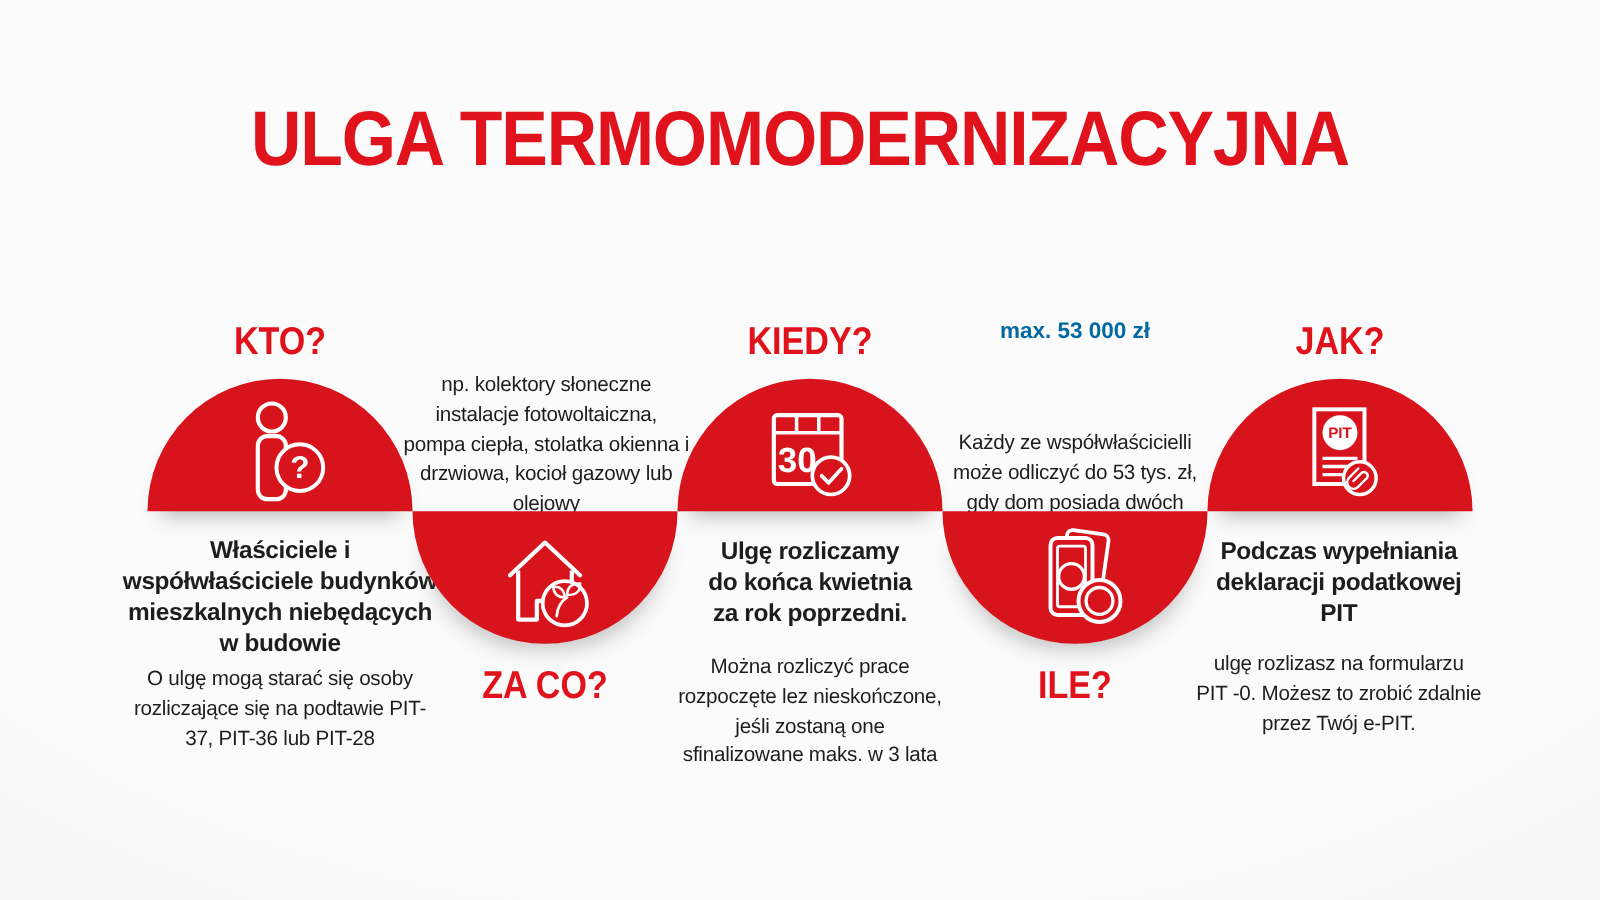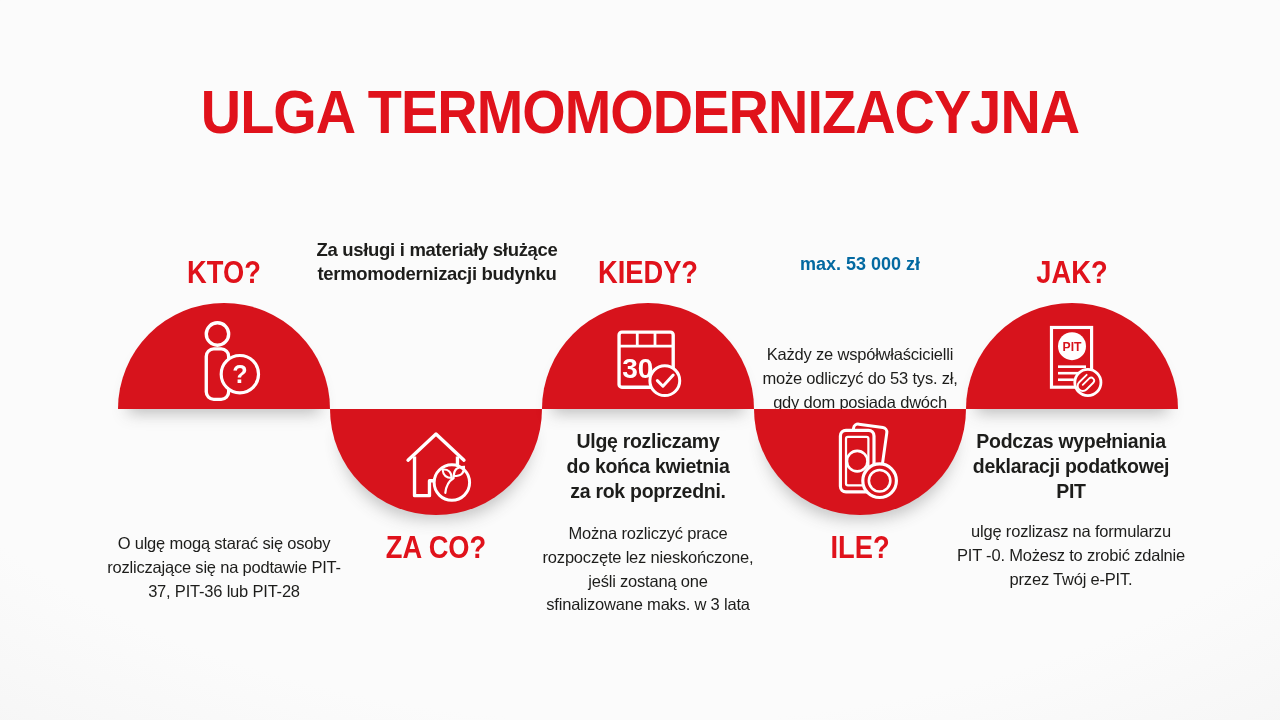--- a/index.html
+++ b/index.html
@@ -52,26 +52,33 @@
 
   <div class="head" style="left:118px;top:255px;">KTO?</div>
   <div class="semi up" style="left:118px;">
     <svg class="icon" viewBox="0 0 90 90">
       <circle cx="38" cy="15" r="12" fill="none" stroke="#fff" stroke-width="3.6"></circle>
       <rect x="26" y="31" width="24" height="54" rx="8" fill="none" stroke="#fff" stroke-width="3.6"></rect>
       <circle cx="62" cy="58" r="20" fill="#d7131c" stroke="#fff" stroke-width="3.4"></circle>
       <text x="62" y="67" font-size="27" font-weight="bold" fill="#fff" text-anchor="middle">?</text>
     </svg>
   </div>
+  <div class="boldtext" style="left:94px;top:428px;width:260px;">Właściciele i
+współwłaściciele budynków
+mieszkalnych niebędących
+w budowie</div>
   <div class="regtext" style="left:89px;top:532px;width:270px;">O ulgę mogą starać się osoby
 rozliczające się na podtawie PIT-
 37, PIT-36 lub PIT-28</div>
 
-  <div class="boldtext small" style="left:307px;top:238px;width:260px;">Za usługi i materiały służące
-termomodernizacji budynku</div>
+  <div class="regtext" style="left:312px;top:297px;width:250px;">np. kolektory słoneczne
+instalacje fotowoltaiczna,
+pompa ciepła, stolatka okienna i
+drzwiowa, kocioł gazowy lub
+olejowy</div>
   <div class="semi down" style="left:330px;">
     <svg class="icon" viewBox="0 0 90 90">
       <path d="M15,42 L45,14 L75,42" fill="none" stroke="#fff" stroke-width="3.6" stroke-linecap="round" stroke-linejoin="round"></path>
       <path d="M22,38 V80 H38 V64 H50 V80 H68 V38" fill="none" stroke="#fff" stroke-width="3.6" stroke-linejoin="round"></path>
       <circle cx="62" cy="66" r="19" fill="#d7131c" stroke="#fff" stroke-width="3.2"></circle>
       <path d="M55,77 q1,-11 9,-16" fill="none" stroke="#fff" stroke-width="2.4" stroke-linecap="round"></path>
       <path d="M62,61 q-9,0 -10,-9 q9,-1 10,9 z" fill="none" stroke="#fff" stroke-width="2.2"></path>
       <path d="M64,59 q0,-10 11,-10 q1,10 -11,10 z" fill="none" stroke="#fff" stroke-width="2.2"></path>
     </svg>
   </div>

